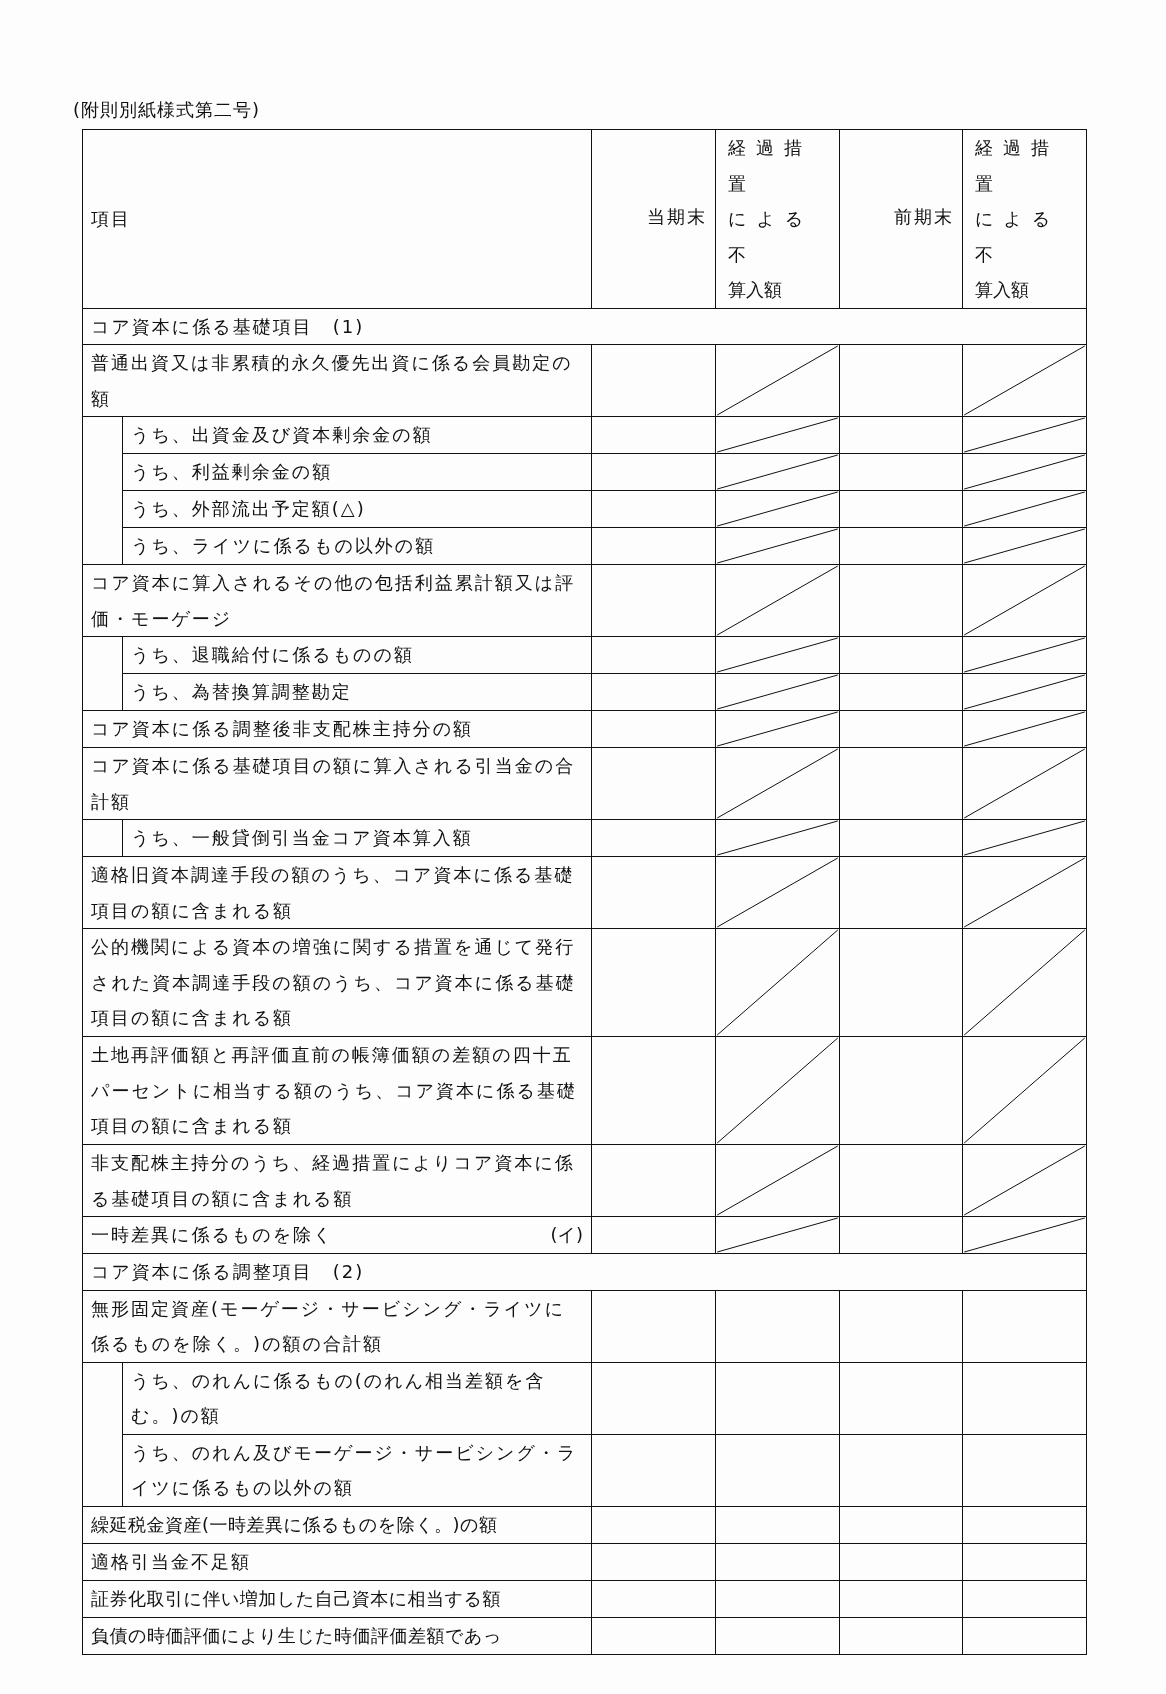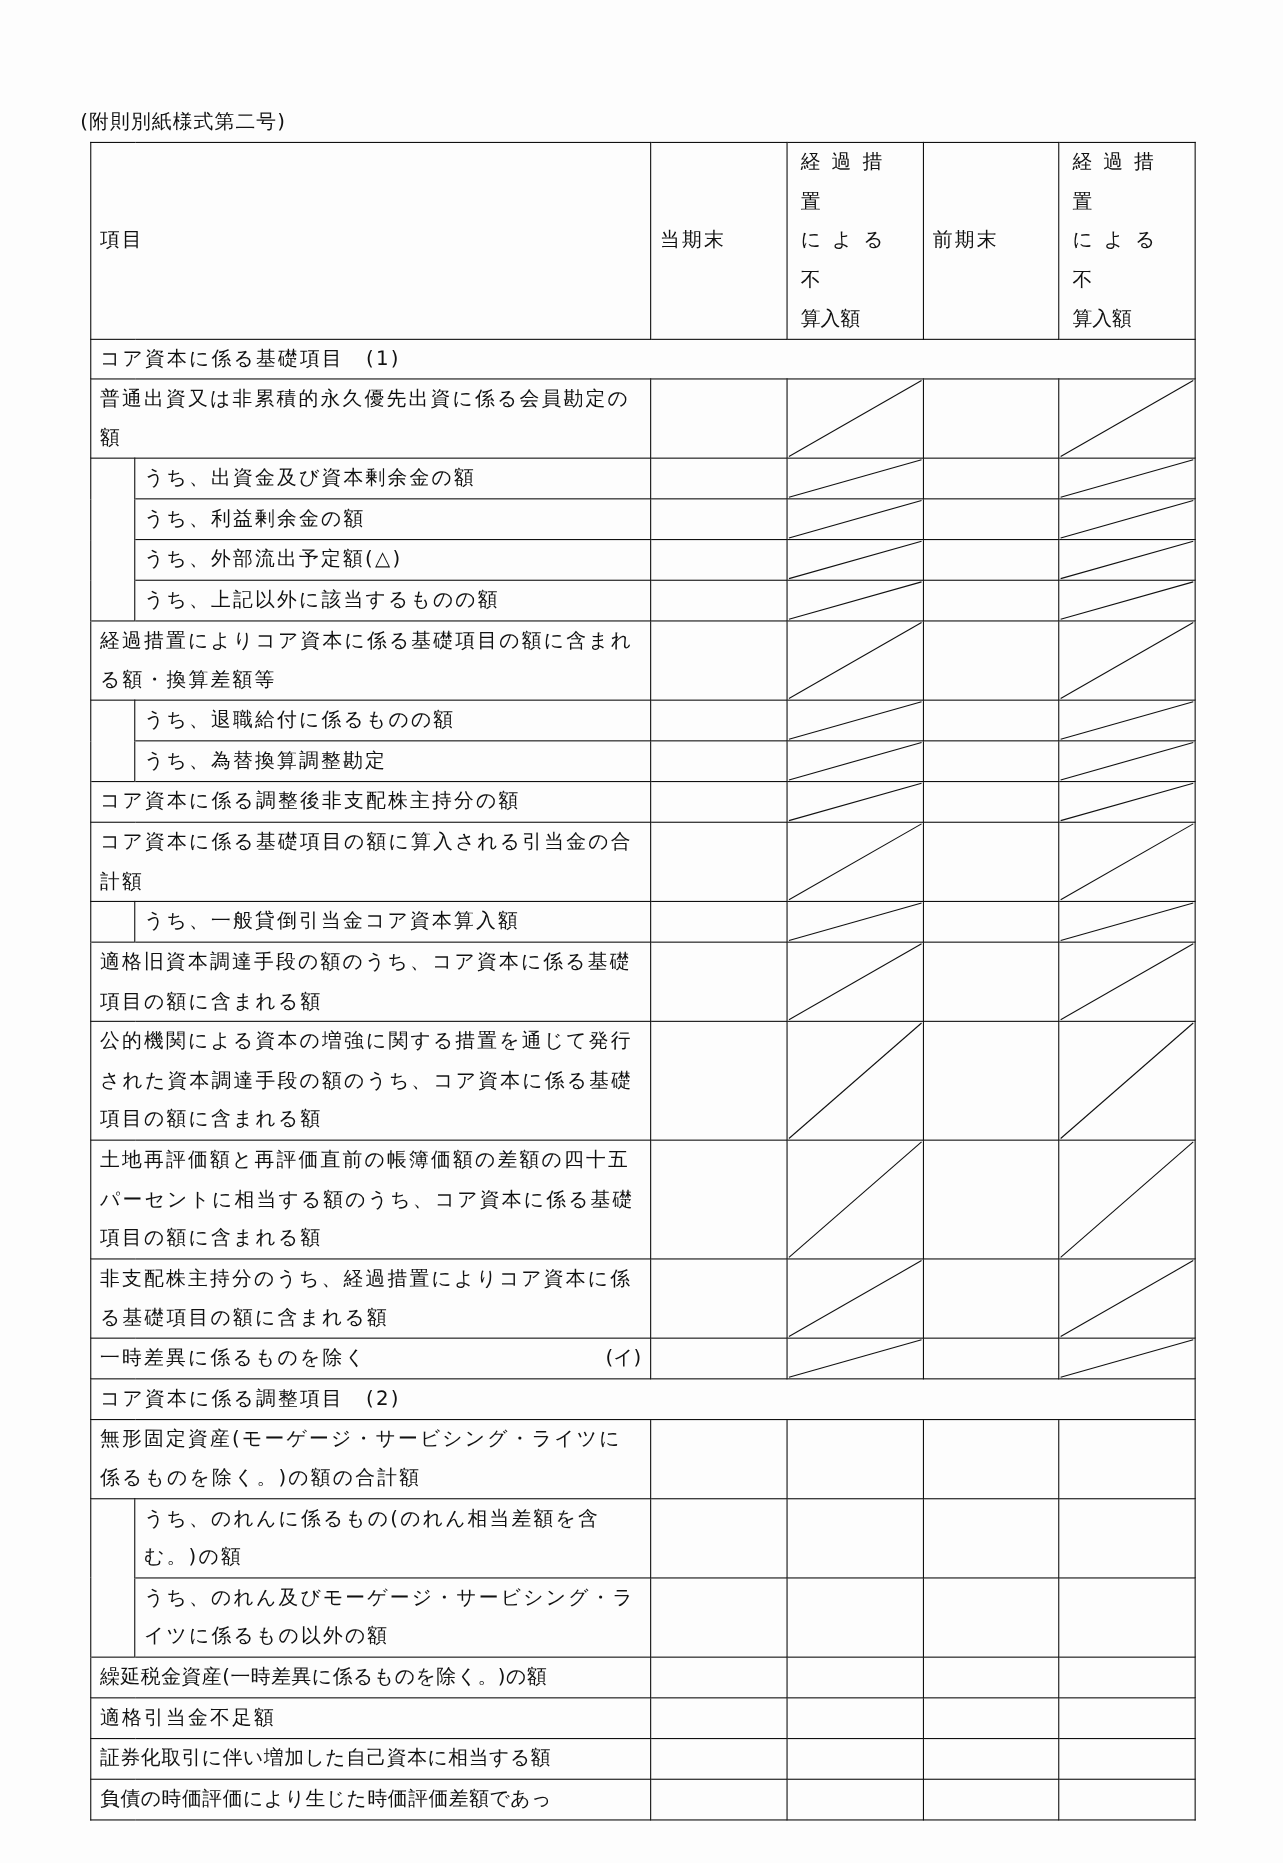--- a/index.html
+++ b/index.html
@@ -21,21 +21,21 @@
   }
   table.capital td {
     border: 1.5px solid #111;
     padding: 0 8px;
     vertical-align: top;
     line-height: 35.5px;
     position: relative;
     letter-spacing: 2px;
   }
   .h-item { vertical-align: middle !important; }
-  .h-center { text-align: left; vertical-align: middle !important; letter-spacing: 0; }
+  .h-center { text-align: right; vertical-align: middle !important; letter-spacing: 0; font-family: Liberation Mono, monospace; }
   .h-stack { letter-spacing: 10px !important; padding-left: 12px !important; }
   td.indent-spacer { border-top: none !important; border-bottom: none !important; padding: 0; }
   td.indent-spacer.first { border-top: none !important; }
   td.slash { padding: 0; }
   td.slash svg { position: absolute; inset: 0; width: 100%; height: 100%; }
   .label-right { float: right; letter-spacing: 0; }
   .tight { letter-spacing: 0.5px !important; }
   .section td { letter-spacing: 2px; }
 </style>
 </head>
@@ -131,36 +131,36 @@
         </td>
         <td></td>
         <td class="slash">
           <svg preserveAspectRatio="none" viewBox="0 0 100 37">
             <line x1="1" y1="36" x2="99" y2="1" stroke="#111" stroke-width="1" vector-effect="non-scaling-stroke"></line>
           </svg>
         </td>
       </tr>
       <tr style="height: 37px;">
         <td class="indent-spacer"></td>
-        <td><span>うち、上記以外に該当するものの額</span></td>
-        <td></td>
-        <td class="slash">
-          <svg preserveAspectRatio="none" viewBox="0 0 100 37">
-            <line x1="1" y1="36" x2="99" y2="1" stroke="#111" stroke-width="1" vector-effect="non-scaling-stroke"></line>
-          </svg>
-        </td>
-        <td></td>
-        <td class="slash">
-          <svg preserveAspectRatio="none" viewBox="0 0 100 37">
-            <line x1="1" y1="36" x2="99" y2="1" stroke="#111" stroke-width="1" vector-effect="non-scaling-stroke"></line>
-          </svg>
-        </td>
-      </tr>
-      <tr style="height: 72px;">
-        <td colspan="2"><span>経過措置によりコア資本に係る基礎項目の額に含まれる額・換算差額等</span></td>
+        <td><span>うち、ライツに係るもの以外の額</span></td>
+        <td></td>
+        <td class="slash">
+          <svg preserveAspectRatio="none" viewBox="0 0 100 37">
+            <line x1="1" y1="36" x2="99" y2="1" stroke="#111" stroke-width="1" vector-effect="non-scaling-stroke"></line>
+          </svg>
+        </td>
+        <td></td>
+        <td class="slash">
+          <svg preserveAspectRatio="none" viewBox="0 0 100 37">
+            <line x1="1" y1="36" x2="99" y2="1" stroke="#111" stroke-width="1" vector-effect="non-scaling-stroke"></line>
+          </svg>
+        </td>
+      </tr>
+      <tr style="height: 72px;">
+        <td colspan="2"><span>コア資本に算入されるその他の包括利益累計額又は評価・モーゲージ</span></td>
         <td></td>
         <td class="slash">
           <svg preserveAspectRatio="none" viewBox="0 0 100 72">
             <line x1="1" y1="71" x2="99" y2="1" stroke="#111" stroke-width="1" vector-effect="non-scaling-stroke"></line>
           </svg>
         </td>
         <td></td>
         <td class="slash">
           <svg preserveAspectRatio="none" viewBox="0 0 100 72">
             <line x1="1" y1="71" x2="99" y2="1" stroke="#111" stroke-width="1" vector-effect="non-scaling-stroke"></line>

